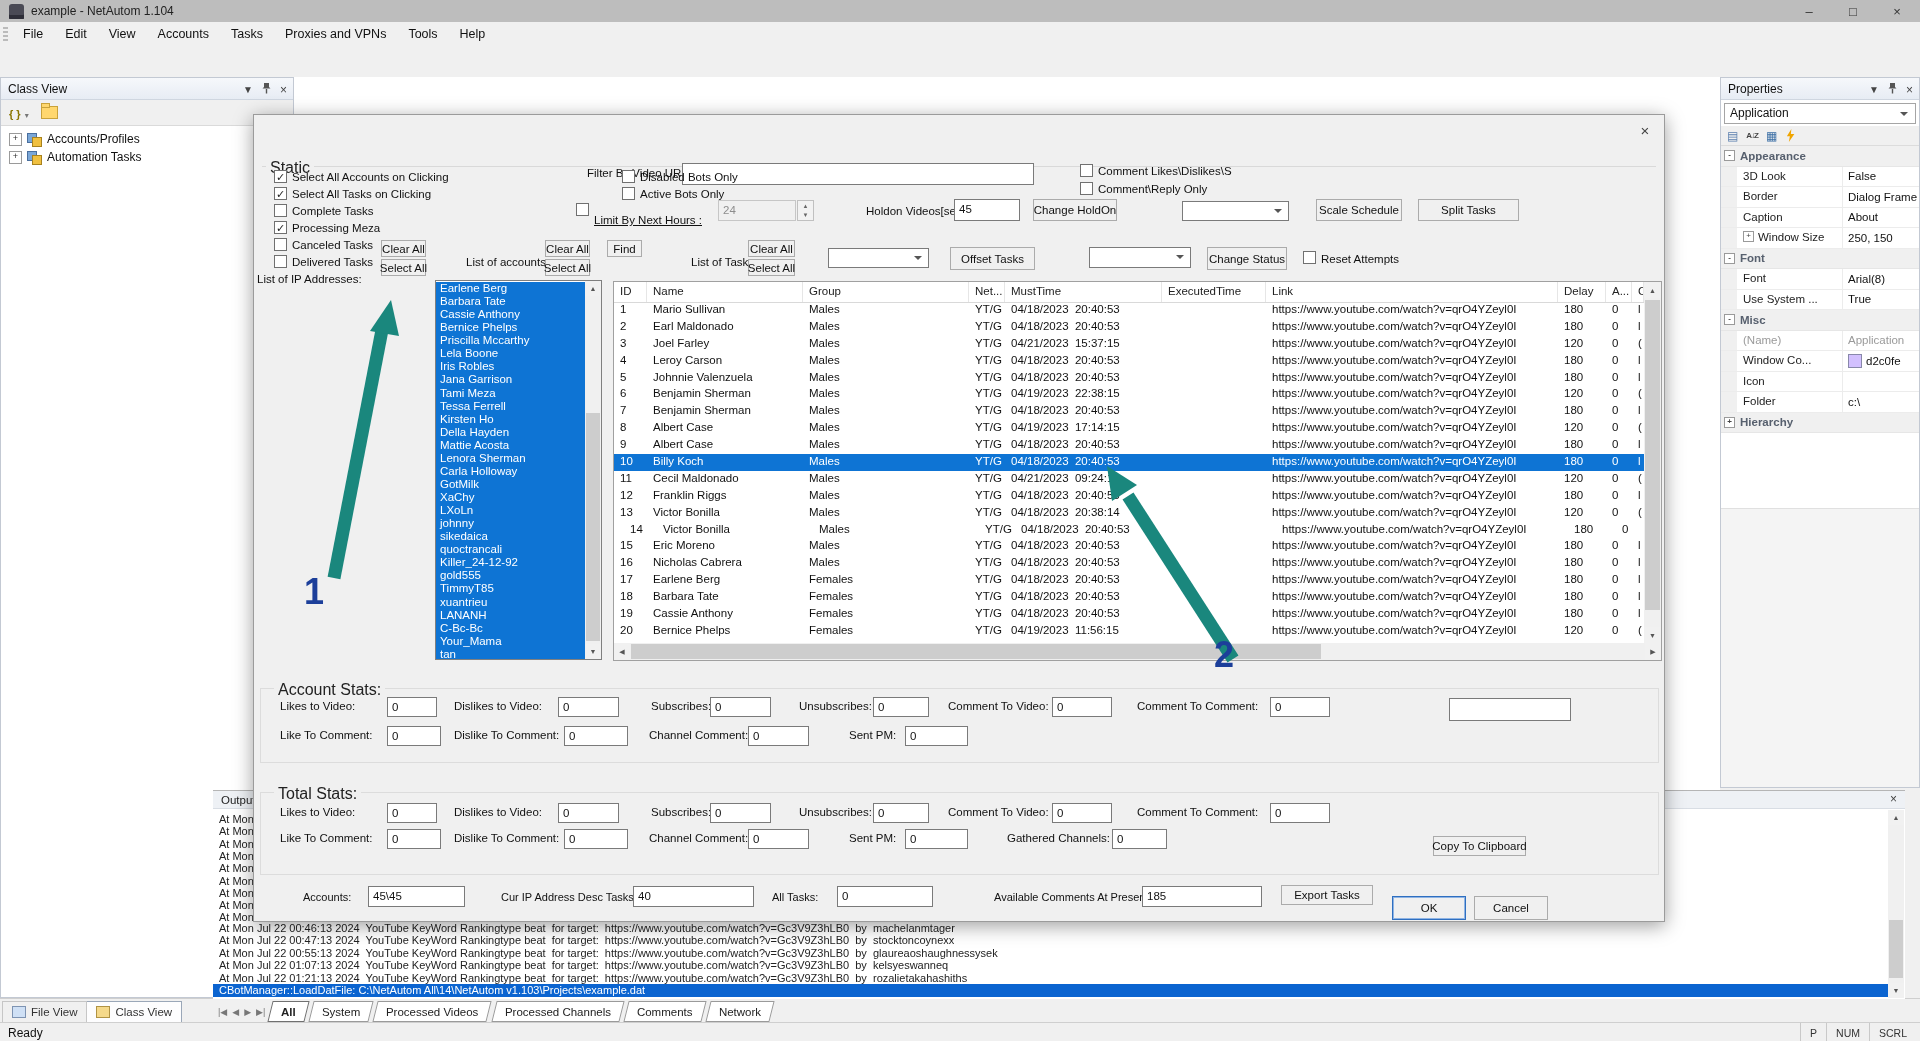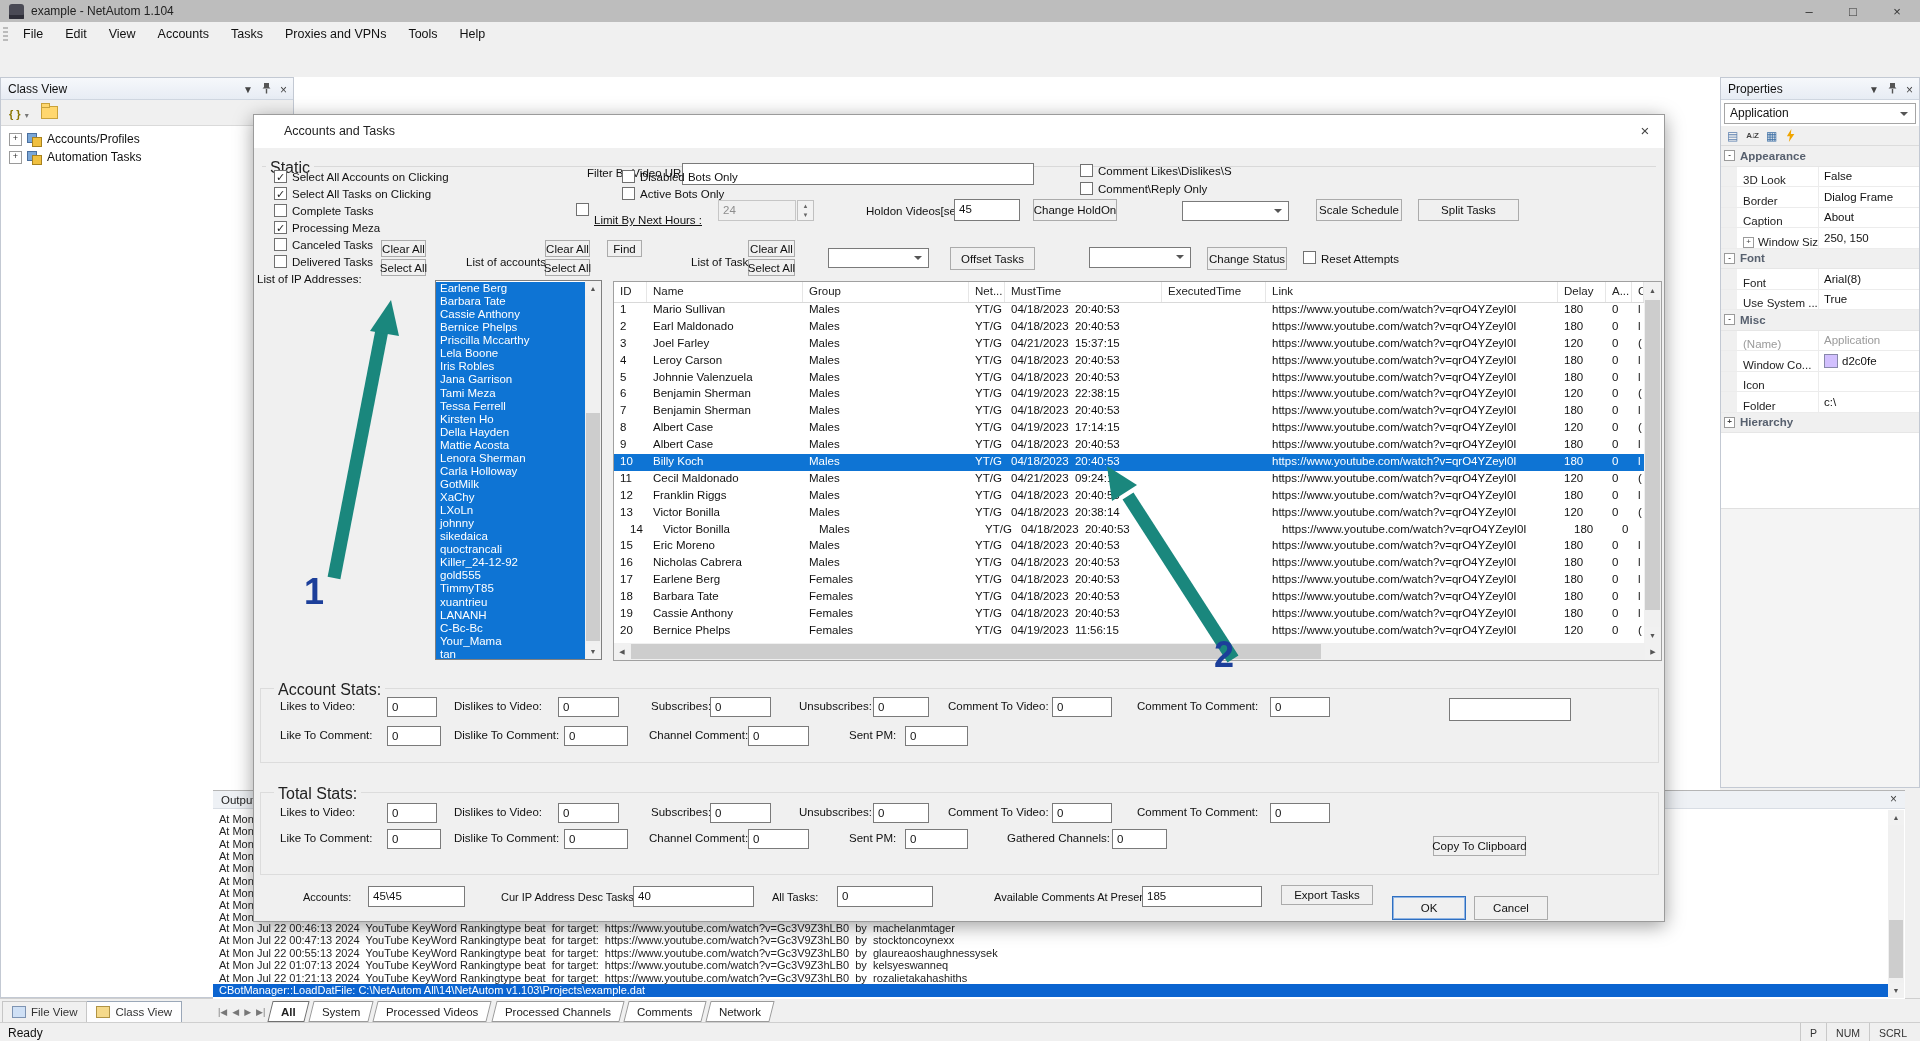--- a/index.html
+++ b/index.html
@@ -98,22 +98,22 @@
   .pt-az{font-size:8px;font-weight:bold;color:#444;letter-spacing:-1px;}
   .pt-pages{color:#3a6ea5;font-size:12px;}
   .bolt{width:10px;height:13px;background:#f0a500;clip-path:polygon(60% 0,15% 55%,45% 55%,35% 100%,90% 38%,55% 38%);}
   .pgrid{position:absolute;left:0;top:68px;right:0;background:#fff;}
   .pg-cat{display:flex;align-items:center;height:19.5px;background:#f0f0f0;font-weight:bold;color:#57606e;
           font-size:11.5px;border-bottom:1px solid #e6e6e6;}
   .pg-exp{width:9px;height:9px;border:1px solid #9a9a9a;background:#fff;font-size:8px;line-height:7px;
           text-align:center;color:#444;margin:0 5px 0 3px;flex:none;box-sizing:content-box;}
   .pg-row{display:flex;height:19.5px;border-bottom:1px solid #ececec;background:#fff;font-size:11.5px;}
   .pg-gut{width:16px;background:#f0f0f0;flex:none;}
-  .pg-lab{width:82px;flex:none;padding:3px 0 0 6px;border-right:1px solid #ececec;overflow:hidden;
-          white-space:nowrap;color:#222;display:flex;align-items:flex-end;box-sizing:border-box;}
+  .pg-lab{width:106px;flex:none;padding:3px 0 0 6px;border-right:1px solid #ececec;overflow:hidden;
+          white-space:nowrap;color:#222;display:flex;align-items:flex-start;box-sizing:border-box;}
   .pg-val{flex:1;padding:0 0 0 5px;overflow:hidden;white-space:nowrap;display:flex;align-items:center;gap:4px;color:#111;}
   .muted .pg-lab,.muted .pg-val{color:#9a9a9a;}
   .swatch{width:12px;height:12px;border:1px solid #8888aa;flex:none;}
   
   .output{position:absolute;left:213px;top:790px;width:1692px;height:208px;background:#fff;border-top:1px solid #b5b5b5;z-index:10;}
   .otitle{position:absolute;left:0;top:0;right:0;height:18px;background:#eef1f5;border-bottom:1px solid #d8dde4;
           font-size:11.5px;color:#222;display:flex;align-items:center;padding-left:8px;box-sizing:border-box;}
   .oclose{position:absolute;right:8px;top:1px;font-size:12px;color:#444;}
   .oline{position:absolute;font-size:11px;white-space:pre;color:#222;}
   .ofrag{position:absolute;font-size:11px;white-space:pre;color:#222;width:37px;overflow:hidden;}
@@ -419,23 +419,20 @@
   <div class="statusbar">
     <span class="ready">Ready</span>
     <span class="scells" id="status-cells">
         <span class="scell">P</span>
         <span class="scell">NUM</span>
         <span class="scell">SCRL</span>
       </span>
   </div>
 
   <div class="dialog" id="dialog">
-    <div class="dtitle">
-      <span>Accounts and Tasks</span>
-    </div>
     <div class="dclose">×</div>
 
     <div class="hline" style="left:8px;top:51px;width:1394px;"></div>
     <div class="grplab" style="left:12px;top:44px;">Static</div>
 
     <div class="lab" style="left:333px;top:52px;">Filter By Video URL</div>
     <div class="tb" style="left:428px;top:48px;width:352px;height:22px;"></div>
 
     <span class="ckb" style="position:absolute;left:322px;top:88px;"></span>
     <div class="lab" style="left:340px;top:99px;text-decoration:underline;">Limit By Next Hours :</div>

